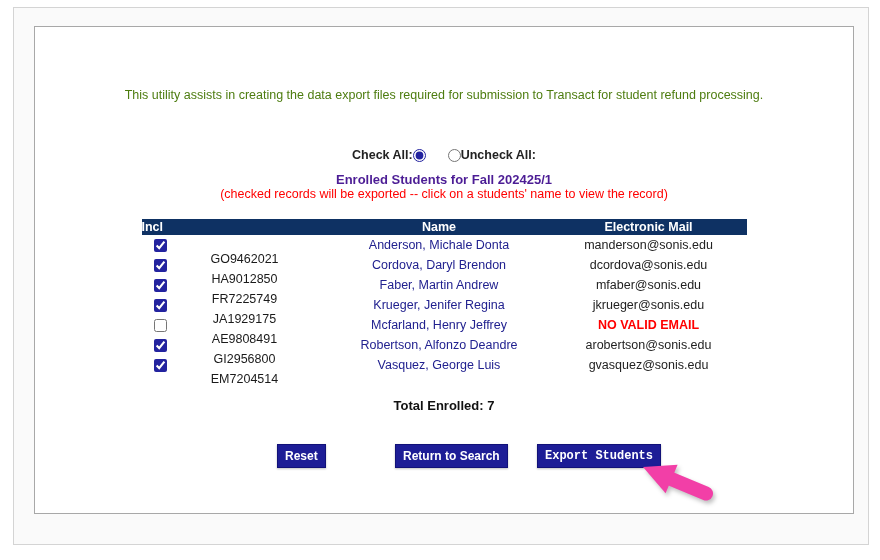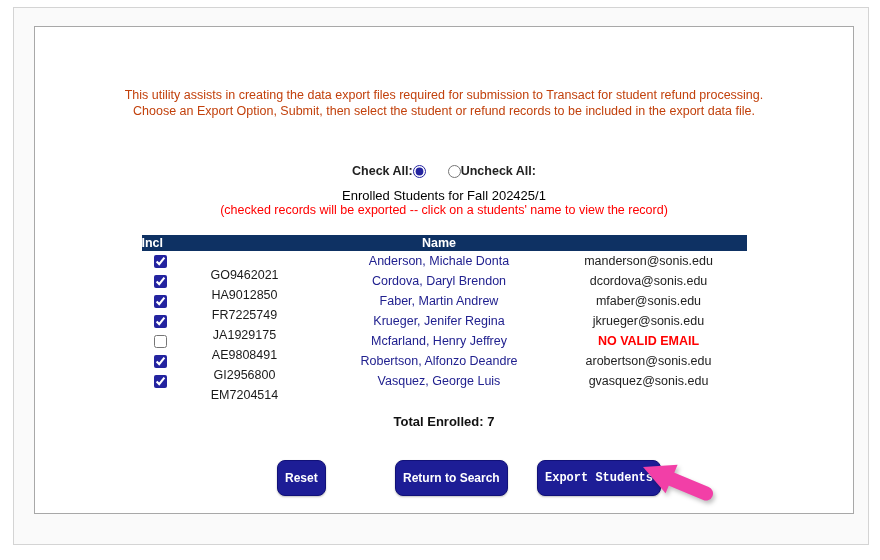--- a/index.html
+++ b/index.html
@@ -12,36 +12,36 @@
     position: absolute; left: 13px; top: 7px; width: 856px; height: 538px;
     border: 1px solid #d4d4d4; background: #fafafa;
   }
   .inner-box {
     position: absolute; left: 20px; top: 18px; width: 820px; height: 488px;
     border: 1px solid #a8a8a8; background: #ffffff;
     padding-top: 60px;
   }
 
   .instructions {
-    text-align: center; font-size: 12.5px; line-height: 16px; color: #c2410c;
+    text-align: center; font-size: 12.5px; line-height: 16px; color: #4d7c0f;
   }
 
   .checkall-row {
     margin-top: 44px; height: 16px;
     display: flex; justify-content: center; align-items: center; 
     font-size: 12.5px; font-weight: bold; color: #222;
   }
   .checkall-row .spacer { width: 22px; }
   input[type="radio"], input[type="checkbox"] {
     width: 13px; height: 13px; accent-color: var(--accent, #23239f); margin: 0;
   }
 
   .list-title {
     margin-top: 9px; text-align: center;
-    font-size: 13px; font-weight: normal; color: #000000; line-height: 15px;
+    font-size: 13px; font-weight: bold; color: #4c1d95; line-height: 15px;
   }
   .list-note {
     text-align: center; font-size: 12.5px; line-height: 15px;
     color: var(--alert, #ff0000);
   }
 
   .student-table { width: 605px; margin: 17px auto 0 auto; font-size: 12.5px; }
   .thead {
     display: flex; height: 16px; line-height: 16px;
     background: var(--header-bg, #0e3163); color: #ffffff; font-weight: bold;
@@ -57,24 +57,24 @@
   .td-email { color: #222; }
   .td-email.invalid { color: var(--alert, #ff0000); font-weight: bold; }
 
   .total-line {
     margin-top: 23px; text-align: center;
     font-size: 13px; font-weight: bold; color: #111; line-height: 16px;
   }
 
   .button-row { position: relative; margin-top: 30px; height: 26px; }
   .btn {
-    position: absolute; top: 0; height: 36px;
+    position: absolute; top: 0; height: 24px;
     background: var(--button-bg, #1d1d96); color: #ffffff;
     font-family: "Liberation Sans", sans-serif; font-size: 12px; font-weight: bold;
-    border: 1px solid #111178; border-radius: 8px; padding: 0 7px;
+    border: 1px solid #111178; border-radius: 0; padding: 0 7px;
     cursor: pointer; box-shadow: 0 1px 2px rgba(0,0,0,0.25);
   }
   .btn-reset  { left: 242px; }
   .btn-return { left: 360px; }
   .btn-export { left: 502px; font-family: Liberation Mono, monospace; }
 
   .arrow-svg {
     position: absolute; left: 620px; top: 455px; width: 110px; height: 60px;
     filter: drop-shadow(2px 3px 2px rgba(0,0,0,0.25));
     pointer-events: none;
@@ -84,39 +84,39 @@
 </style>
 </head>
 <body>
 
 <div class="page">
   <div class="outer-box">
     <div class="inner-box">
 
       <div class="instructions">
         <div>This utility assists in creating the data export files required for submission to Transact for student refund processing.</div>
-        <div>Choose an Export Option, Submit, then select the student or refund records to be included in the export data file.</div>
       </div>
 
       <div class="checkall-row">
         <span>Check All:</span>
         <input type="radio" name="checkall" class="radio" checked="" style="">
         <span class="spacer"></span>
         <input type="radio" name="checkall" class="radio" style="">
         <span>Uncheck All:</span>
       </div>
 
       <div class="list-title">Enrolled Students for Fall 202425/1</div>
       <div class="list-note">(checked records will be exported -- click on a students' name to view the record)</div>
 
       <div class="student-table">
         <div class="thead">
           <div class="th col-incl">Incl</div>
           <div class="th col-id">ID Number</div>
           <div class="th col-name">Name</div>
+          <div class="th col-email">Electronic Mail</div>
         </div>
         <div>
   <div class="tr">
     <div class="td col-incl">
       <input type="checkbox" checked="" style="">
     </div>
     <div class="td col-id">GO9462021</div>
     <div class="td col-name">
       <a class="name-link">Anderson, Michale Donta</a>
     </div>

